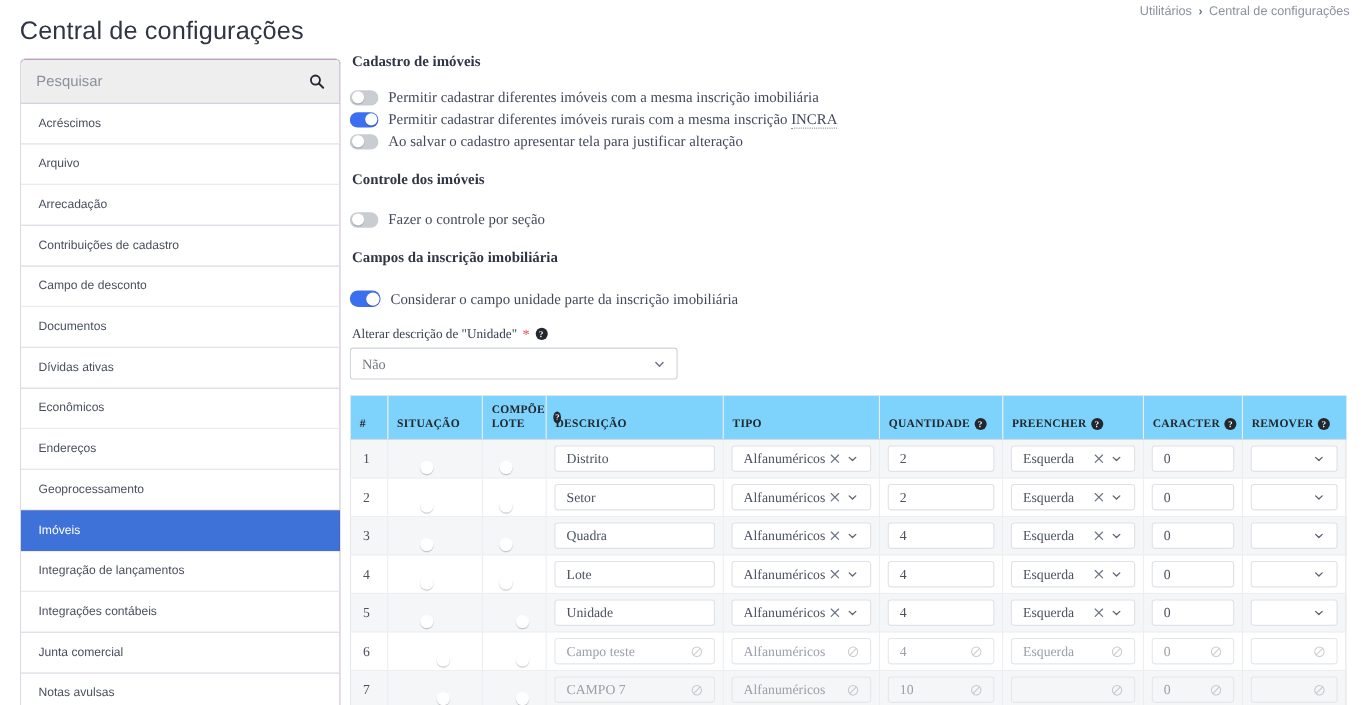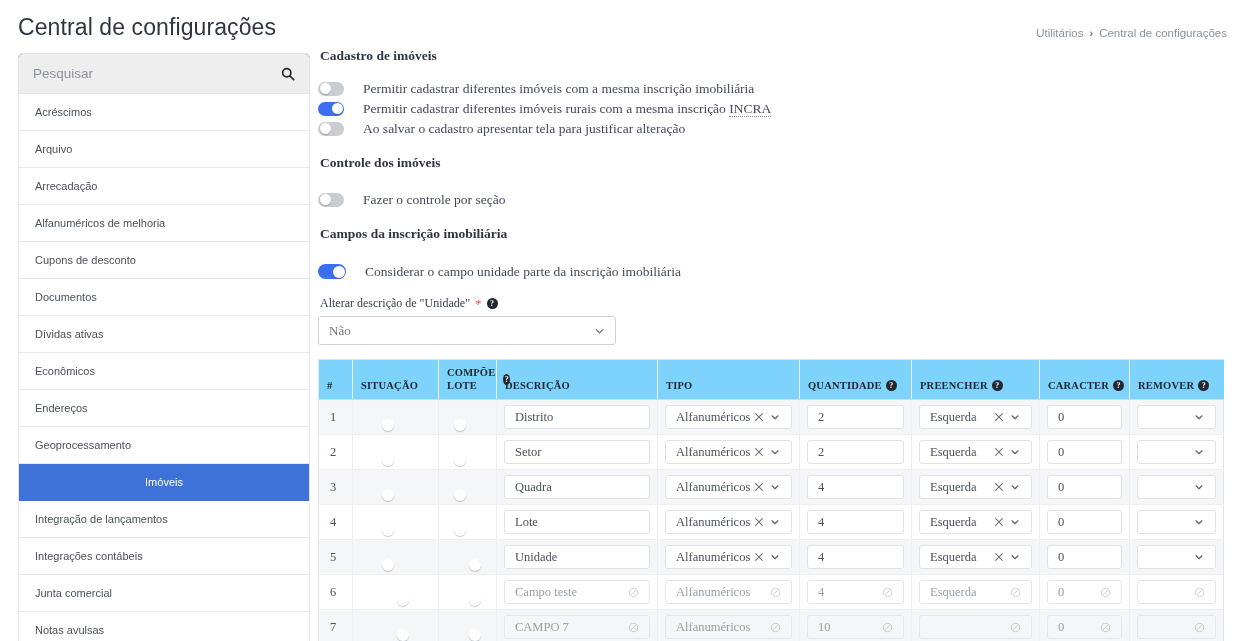--- a/index.html
+++ b/index.html
@@ -16,21 +16,21 @@
 
   
   .topbar {
     position: absolute; left: 0; top: 0; width: 1241px; height: 52px;
   }
   .page-title {
     position: absolute; left: 18px; top: 14px;
     font-size: 23px; font-weight: 400; color: #2f3542; letter-spacing: .1px;
   }
   .breadcrumb {
-    position: absolute; right: 14px; top: 27px;
+    position: absolute; right: 14px; top: 5px;
     font-size: 11.5px; color: #8a919e;
     display: flex; align-items: center; gap: 6px;
   }
   .breadcrumb .sep { color: #6b7280; font-weight: 700; font-size: 11px; }
 
   
   .sidebar {
     position: absolute; left: 18px; top: 53px; width: 292px; height: 588px;
     border: 1px solid #e2e4e8; border-bottom: none;
     border-radius: 5px 5px 0 0;
@@ -50,33 +50,33 @@
   .search-icon {
     position: absolute; right: 14px; top: 50%; transform: translateY(-50%);
     width: 14px; height: 14px;
   }
   .nav-item {
     height: 37px; display: flex; align-items: center;
     padding: 0 16px; font-size: 11px; color: #4a505c;
     border-bottom: 1px solid #e8eaed; cursor: pointer;
     background: #fff;
   }
-  .nav-item.active { background: #3f72d8; color: #ffffff; border-bottom-color: #3f72d8; justify-content: center; }
+  .nav-item.active { background: #3f72d8; color: #ffffff; border-bottom-color: #3f72d8; }
 
   
   .main {
     position: absolute; left: 318px; top: 48px; width: 923px; height: 593px;
     overflow: hidden;
     font-family: Liberation Serif, serif;
   }
   .section-title {
     font-size: 13.5px; font-weight: 700; color: #2f3542; margin: 0 0 9px 2px;
   }
   .toggle-row {
-    display: flex; align-items: center; gap: 19px; height: 19px; margin-bottom: 1px;
+    display: flex; align-items: center; gap: 9px; height: 19px; margin-bottom: 1px;
   }
   .toggle-row .lbl { font-size: 13.5px; color: #44495a; white-space: nowrap; }
   .dotted { border-bottom: 1px dotted #8a8f99; }
 
   
   .sw {
     width: 26px; height: 14px; border-radius: 8px; background: #c9ccd1;
     position: relative; flex: 0 0 auto; cursor: pointer;
   }
   .sw::after {
@@ -184,24 +184,24 @@
         <div class="nav-item">
           <span>Acréscimos</span>
         </div>
         <div class="nav-item">
           <span>Arquivo</span>
         </div>
         <div class="nav-item">
           <span>Arrecadação</span>
         </div>
         <div class="nav-item">
-          <span>Alfanuméricos de melhoria</span>
-        </div>
-        <div class="nav-item">
-          <span>Cupons de desconto</span>
+          <span>Contribuições de cadastro</span>
+        </div>
+        <div class="nav-item">
+          <span>Campo de desconto</span>
         </div>
         <div class="nav-item">
           <span>Documentos</span>
         </div>
         <div class="nav-item">
           <span>Dívidas ativas</span>
         </div>
         <div class="nav-item">
           <span>Econômicos</span>
         </div>

